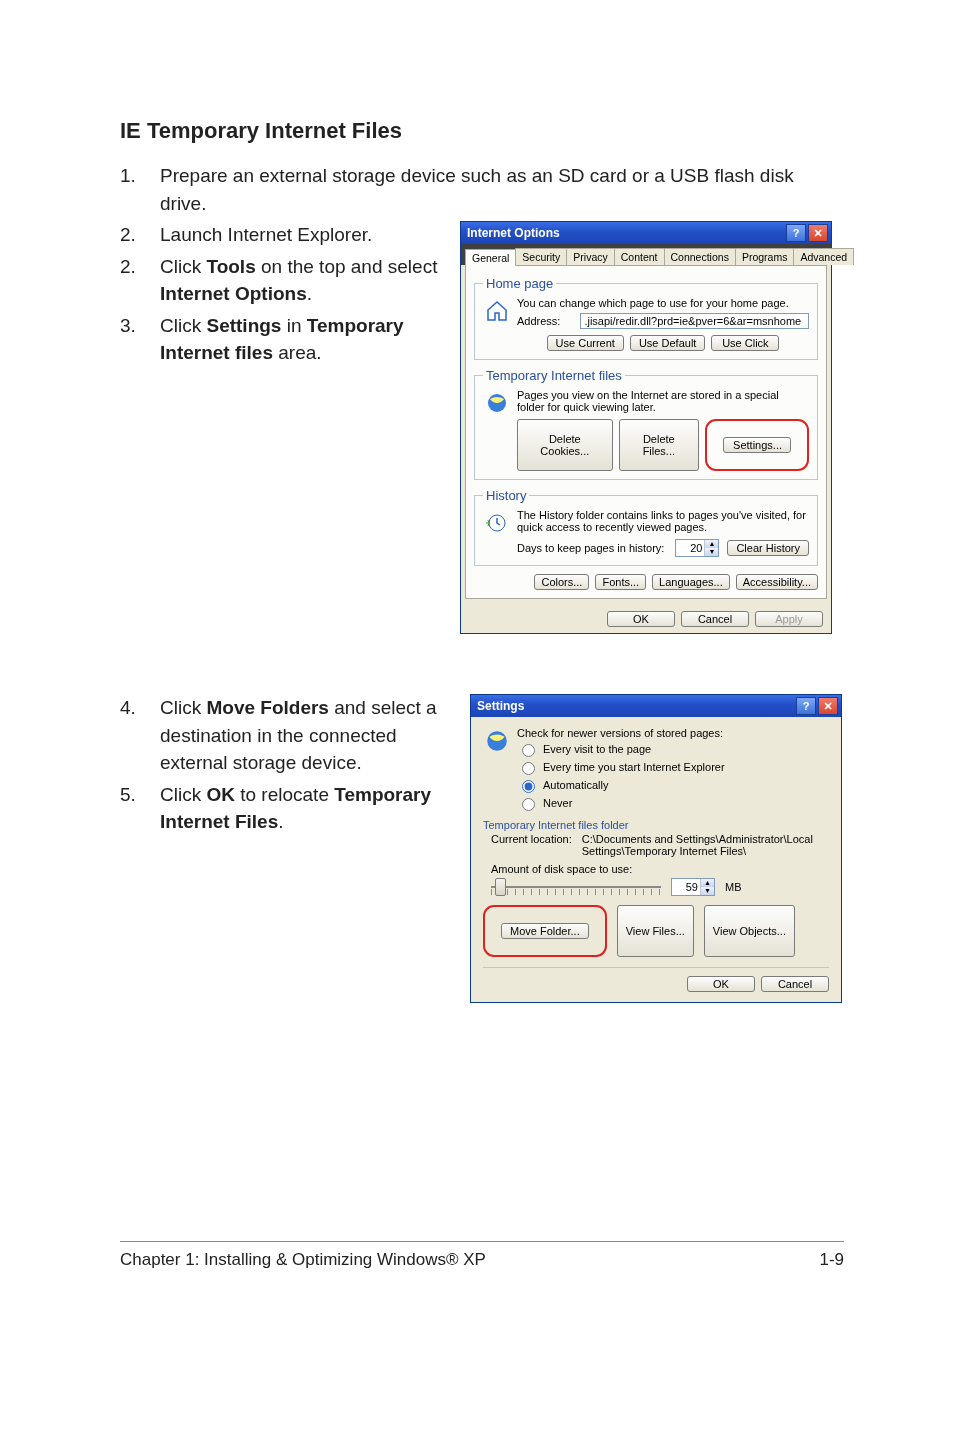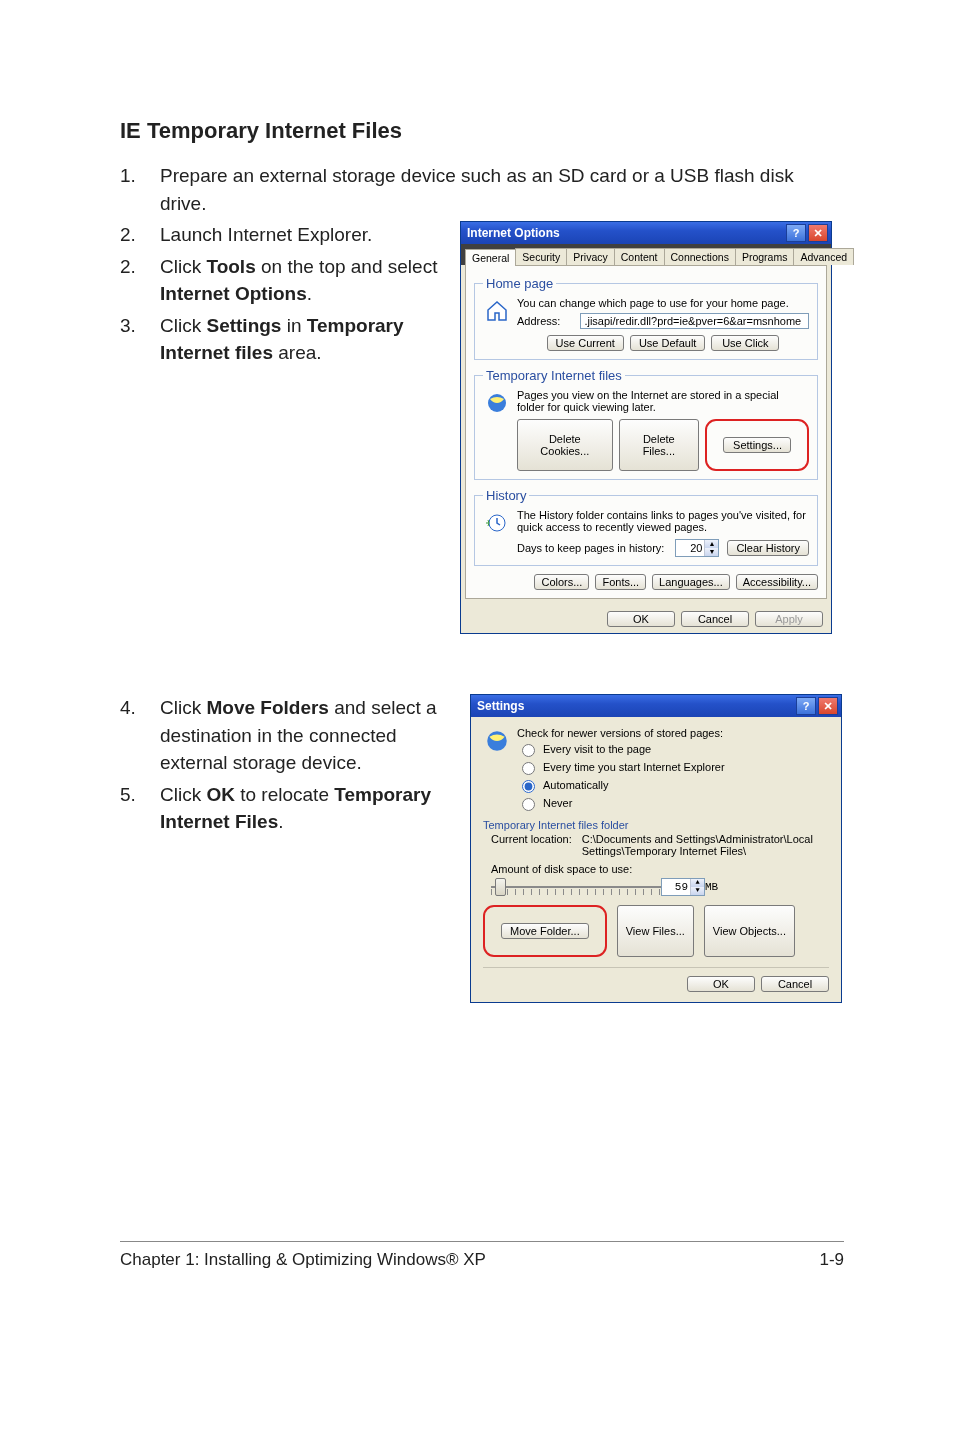--- a/index.html
+++ b/index.html
@@ -199,21 +199,21 @@
     margin: 2px 0;
   }
   .radio input { accent-color: #2a66c8; }
   .sect-label {
     color: #2a4ea0;
     margin: 6px 0 2px 0;
   }
   .slider-row {
     display: flex;
     align-items: center;
-    font-family: Liberation Mono, monospace;
+    gap: 10px;
   }
   .slider-track {
     position: relative;
     width: 170px;
     height: 20px;
   }
   .slider-track .bar {
     position: absolute;
     left: 0; right: 0; top: 9px;
     height: 2px;

